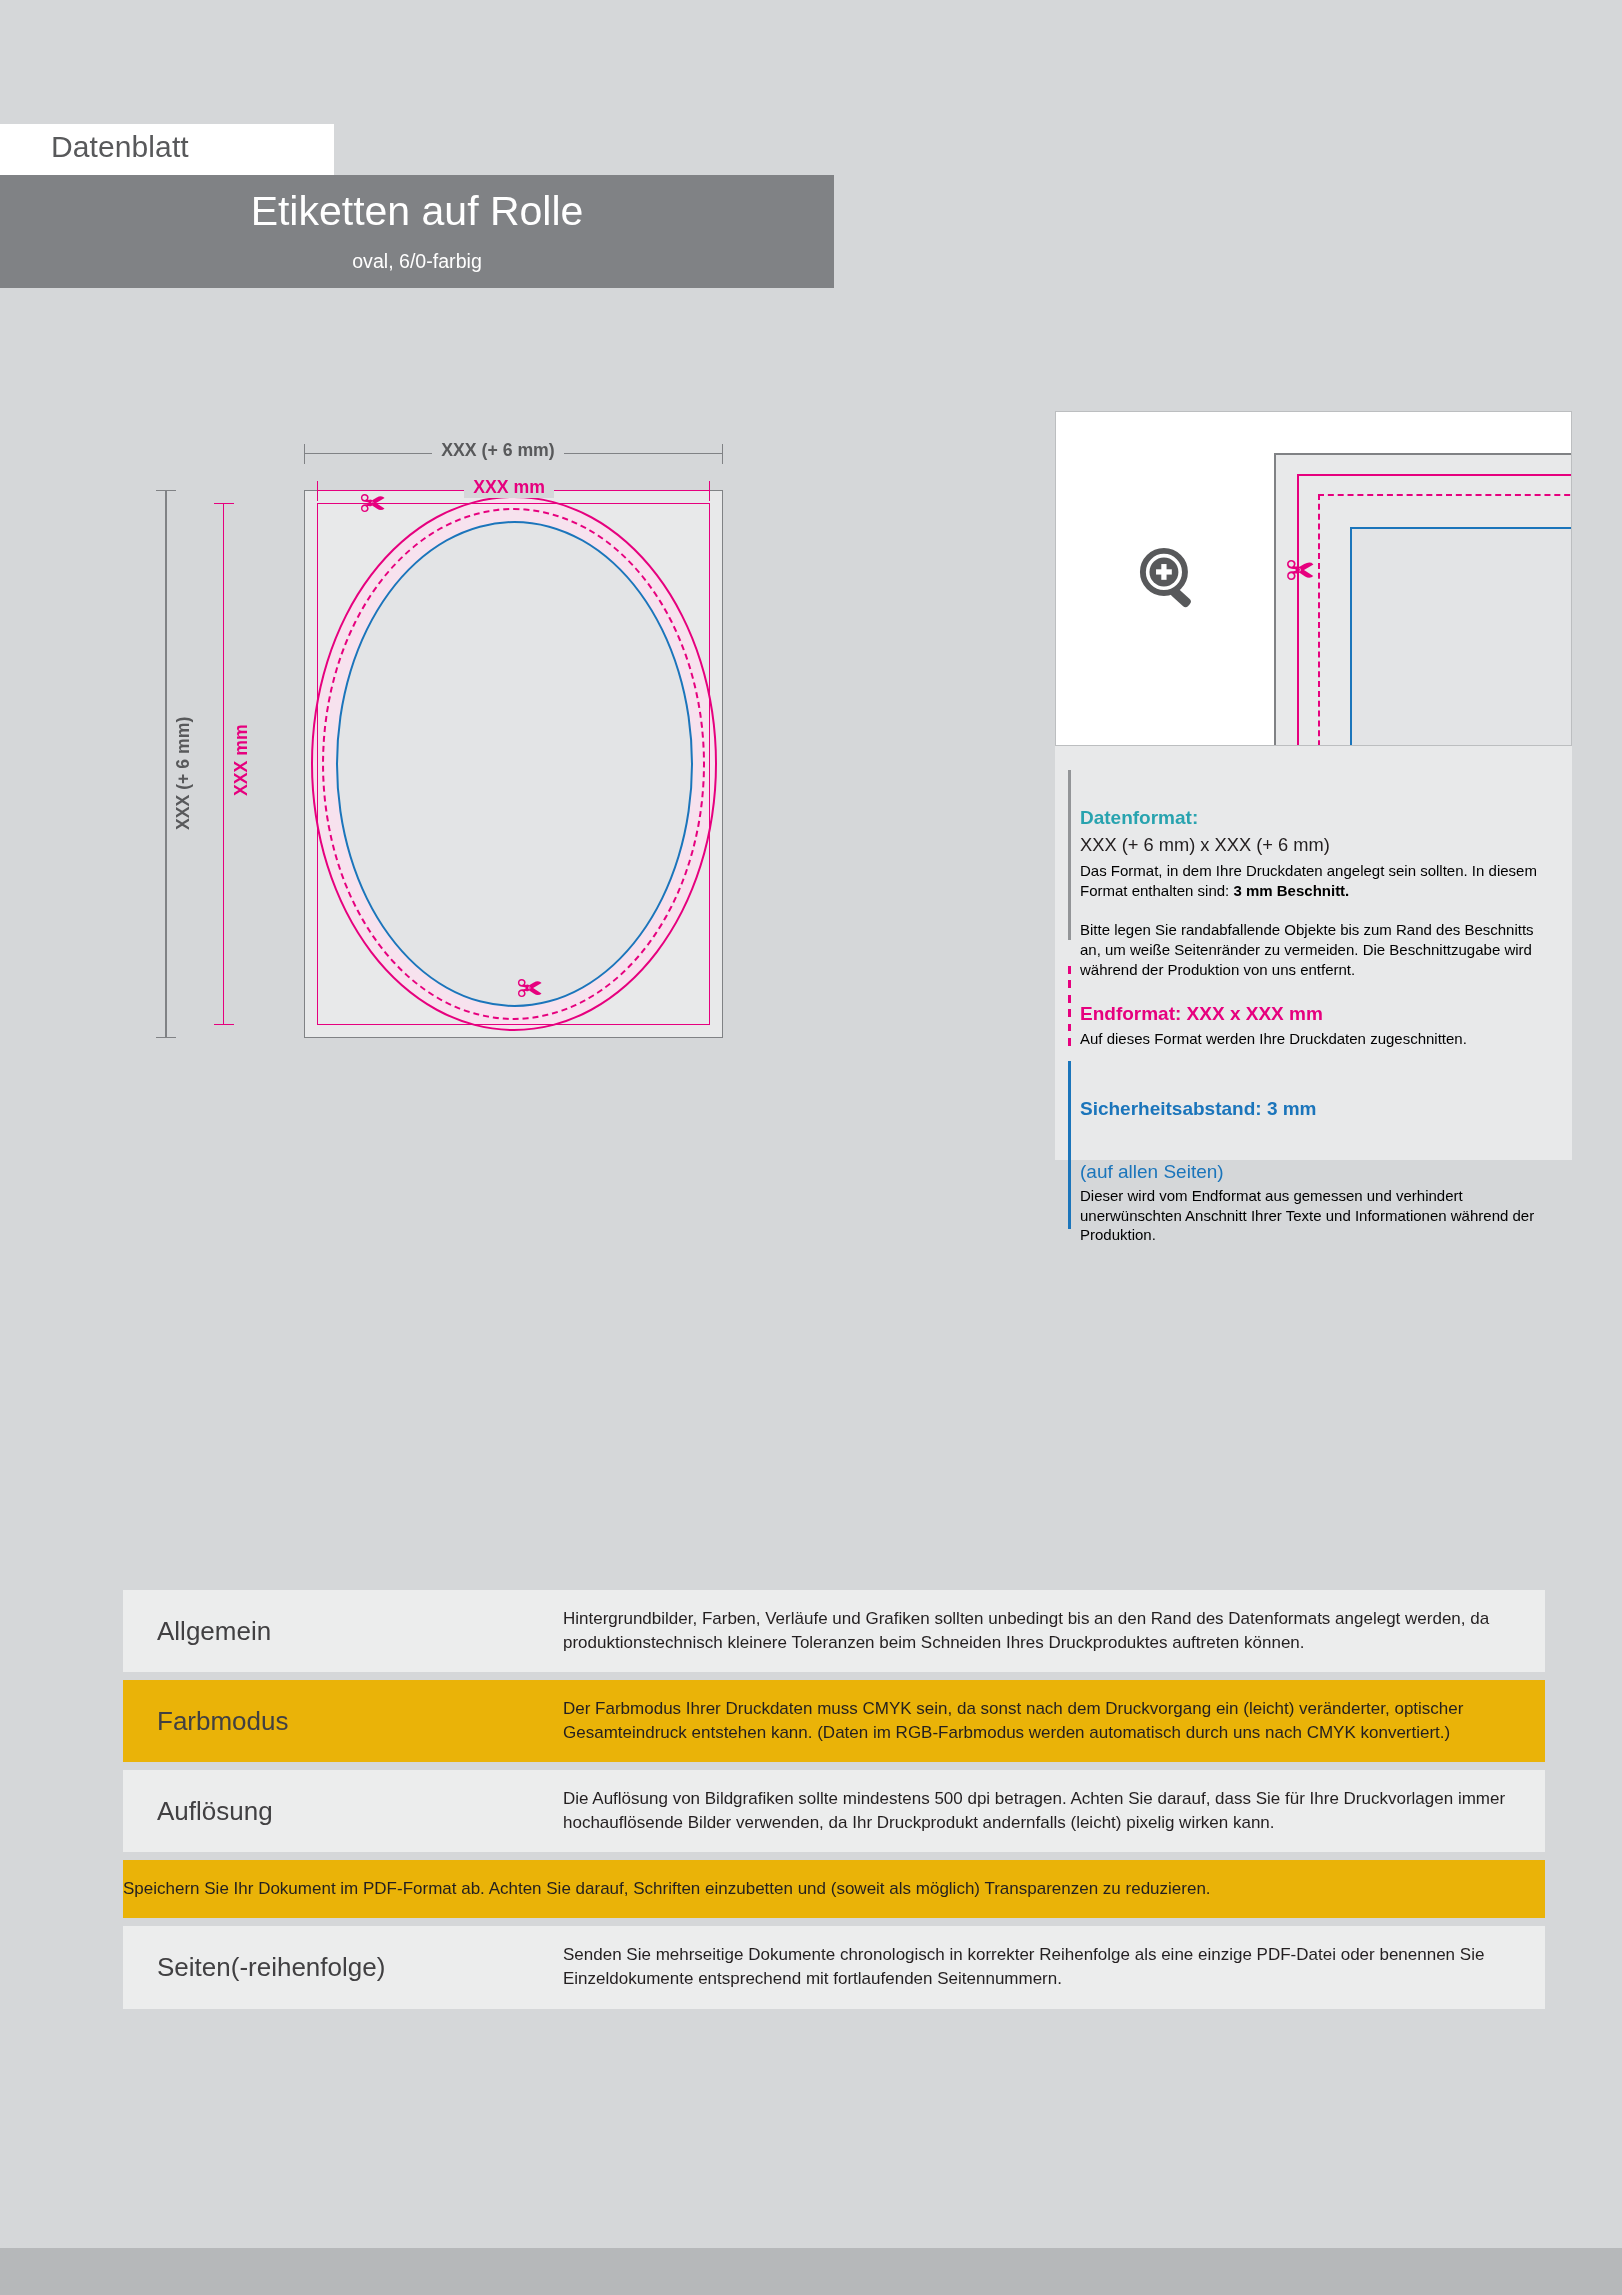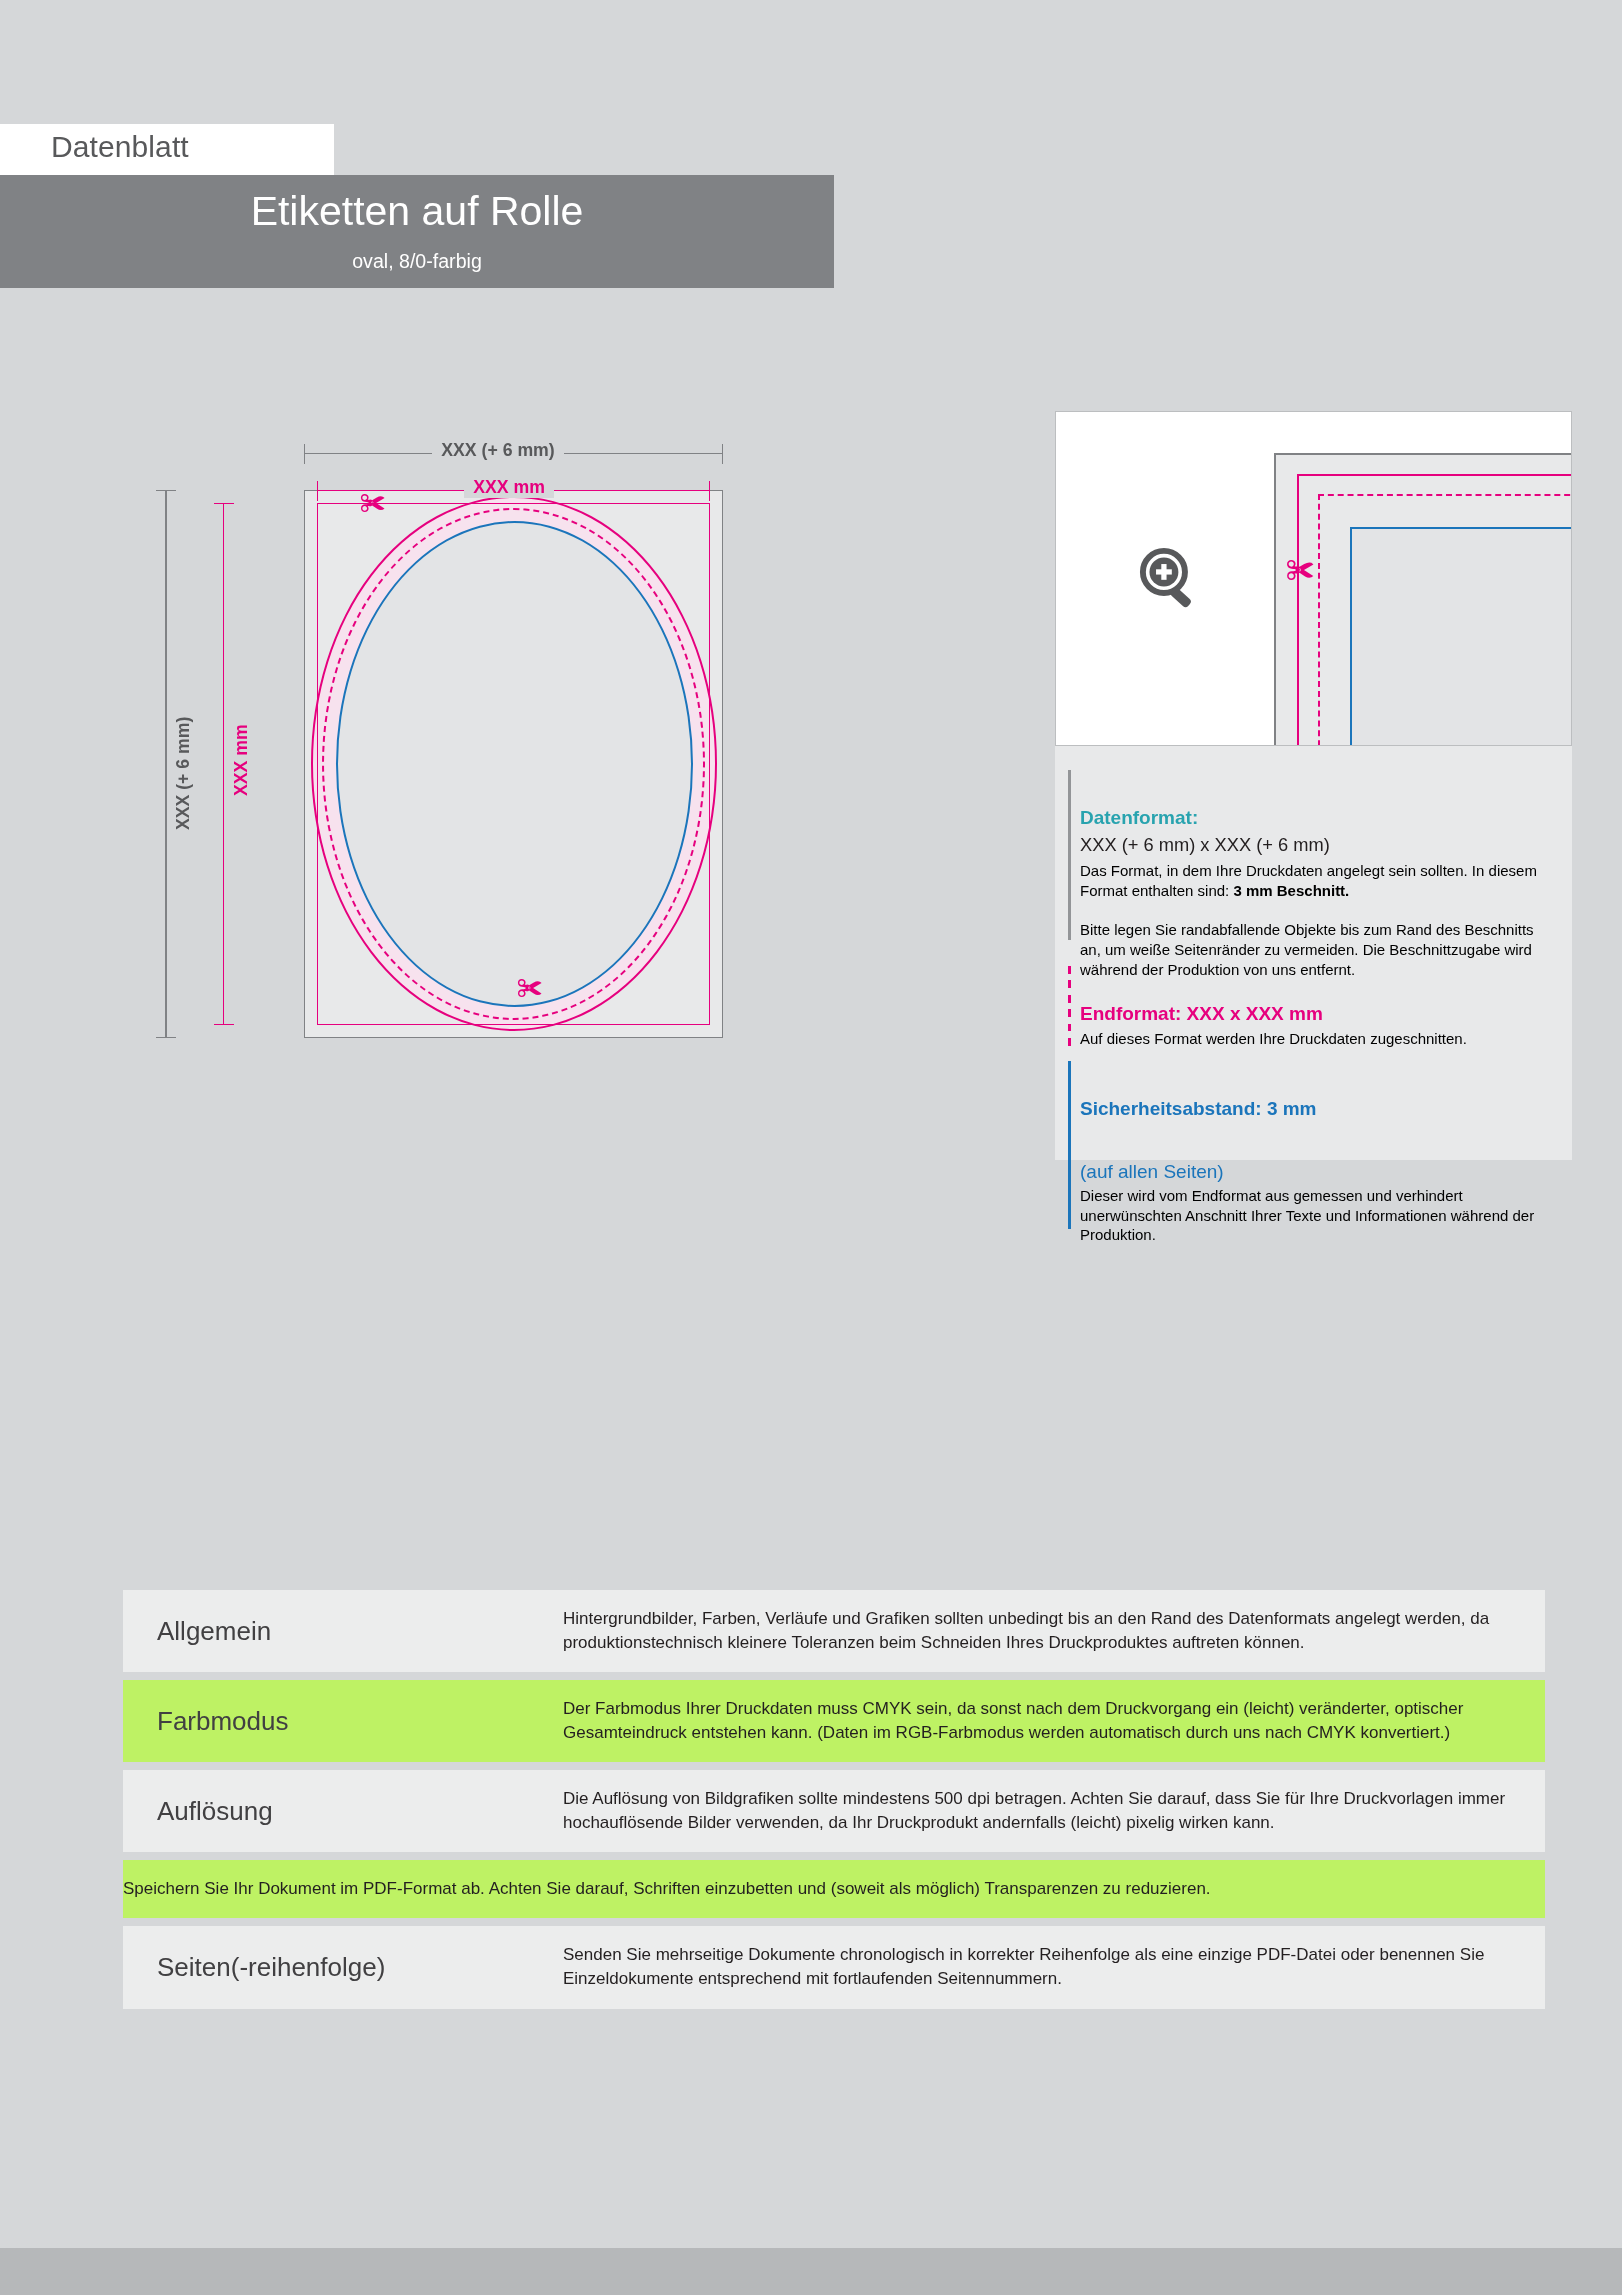--- a/index.html
+++ b/index.html
@@ -133,21 +133,21 @@
   .bar-grey { position:absolute; width:3.3px; background:#939598; }
 
   
   .tips { position: absolute; left: 79px; top: 1582px; width: 1466px; }
   .tips-header {
     height: 56px; background: #6d6e71; color: #ffffff;
     font-size: 27.5px; display: flex; align-items: center; padding-left: 31px;
   }
   .tip-row { display: flex; align-items: stretch; margin-left: 44px; }
   .tip-row.alt { background: #eceded; }
-  .tip-row.plain { background: #bef264; }
+  .tip-row.plain { background: #eab308; }
   .tip-label {
     width: 440px; font-size: 26px; color: #414042;
     display: flex; align-items: center; padding-left: 34px;
   }
   .tip-body {
     flex: 1; font-size: 17px; color: #231f20; line-height: 1.42;
     padding: 17px 26px 17px 0;
   }
   .tips-gap { height: 7.9px; background: #d5d7d9; }
 
@@ -158,21 +158,21 @@
 </style>
 </head>
 <body>
 
 <div class="page">
 
   <div class="hdr-white-tab"></div>
   <div class="hdr-datenblatt">Datenblatt</div>
   <div class="hdr-grey-band"></div>
   <div class="hdr-title">Etiketten auf Rolle</div>
-  <div class="hdr-sub">oval, 8/0-farbig</div>
+  <div class="hdr-sub">oval, 6/0-farbig</div>
 
   <div class="diagram">
 
     <div class="grey-rect"></div>
 
     <div class="oval oval-bleed"></div>
     <div class="oval oval-safe"></div>
     <div class="oval oval-cut"></div>
 
     <div class="data-rect"></div>

